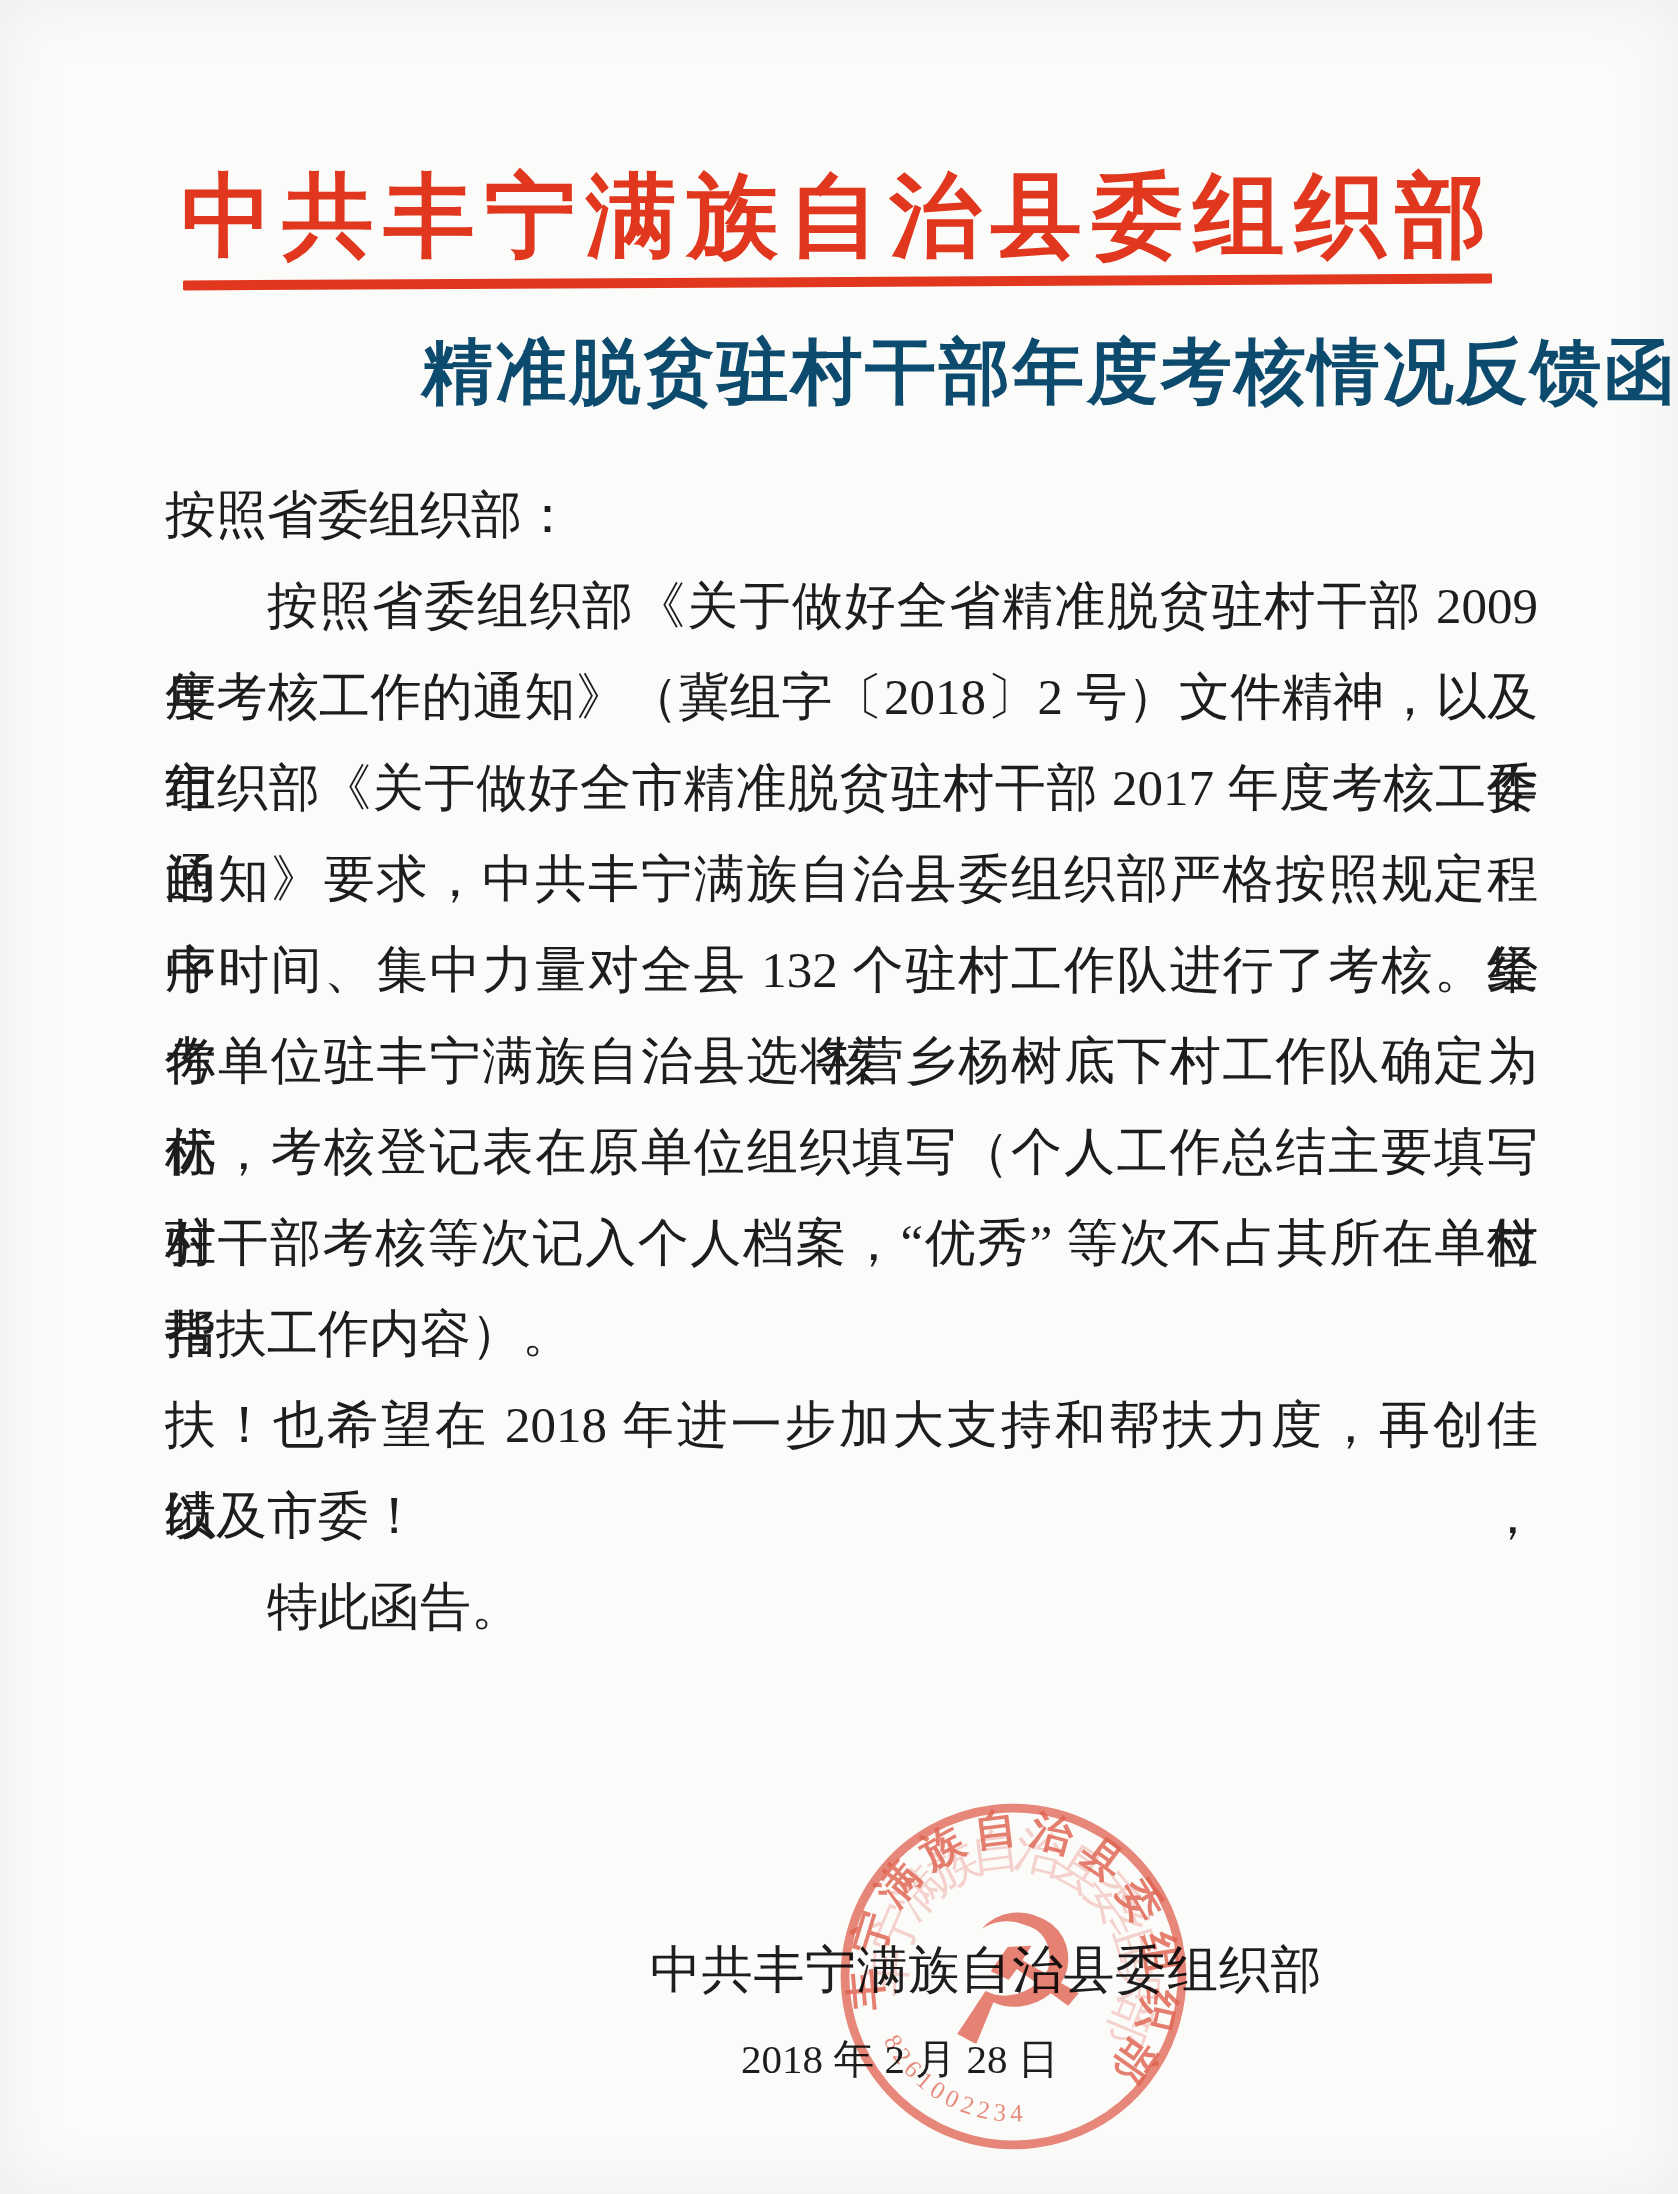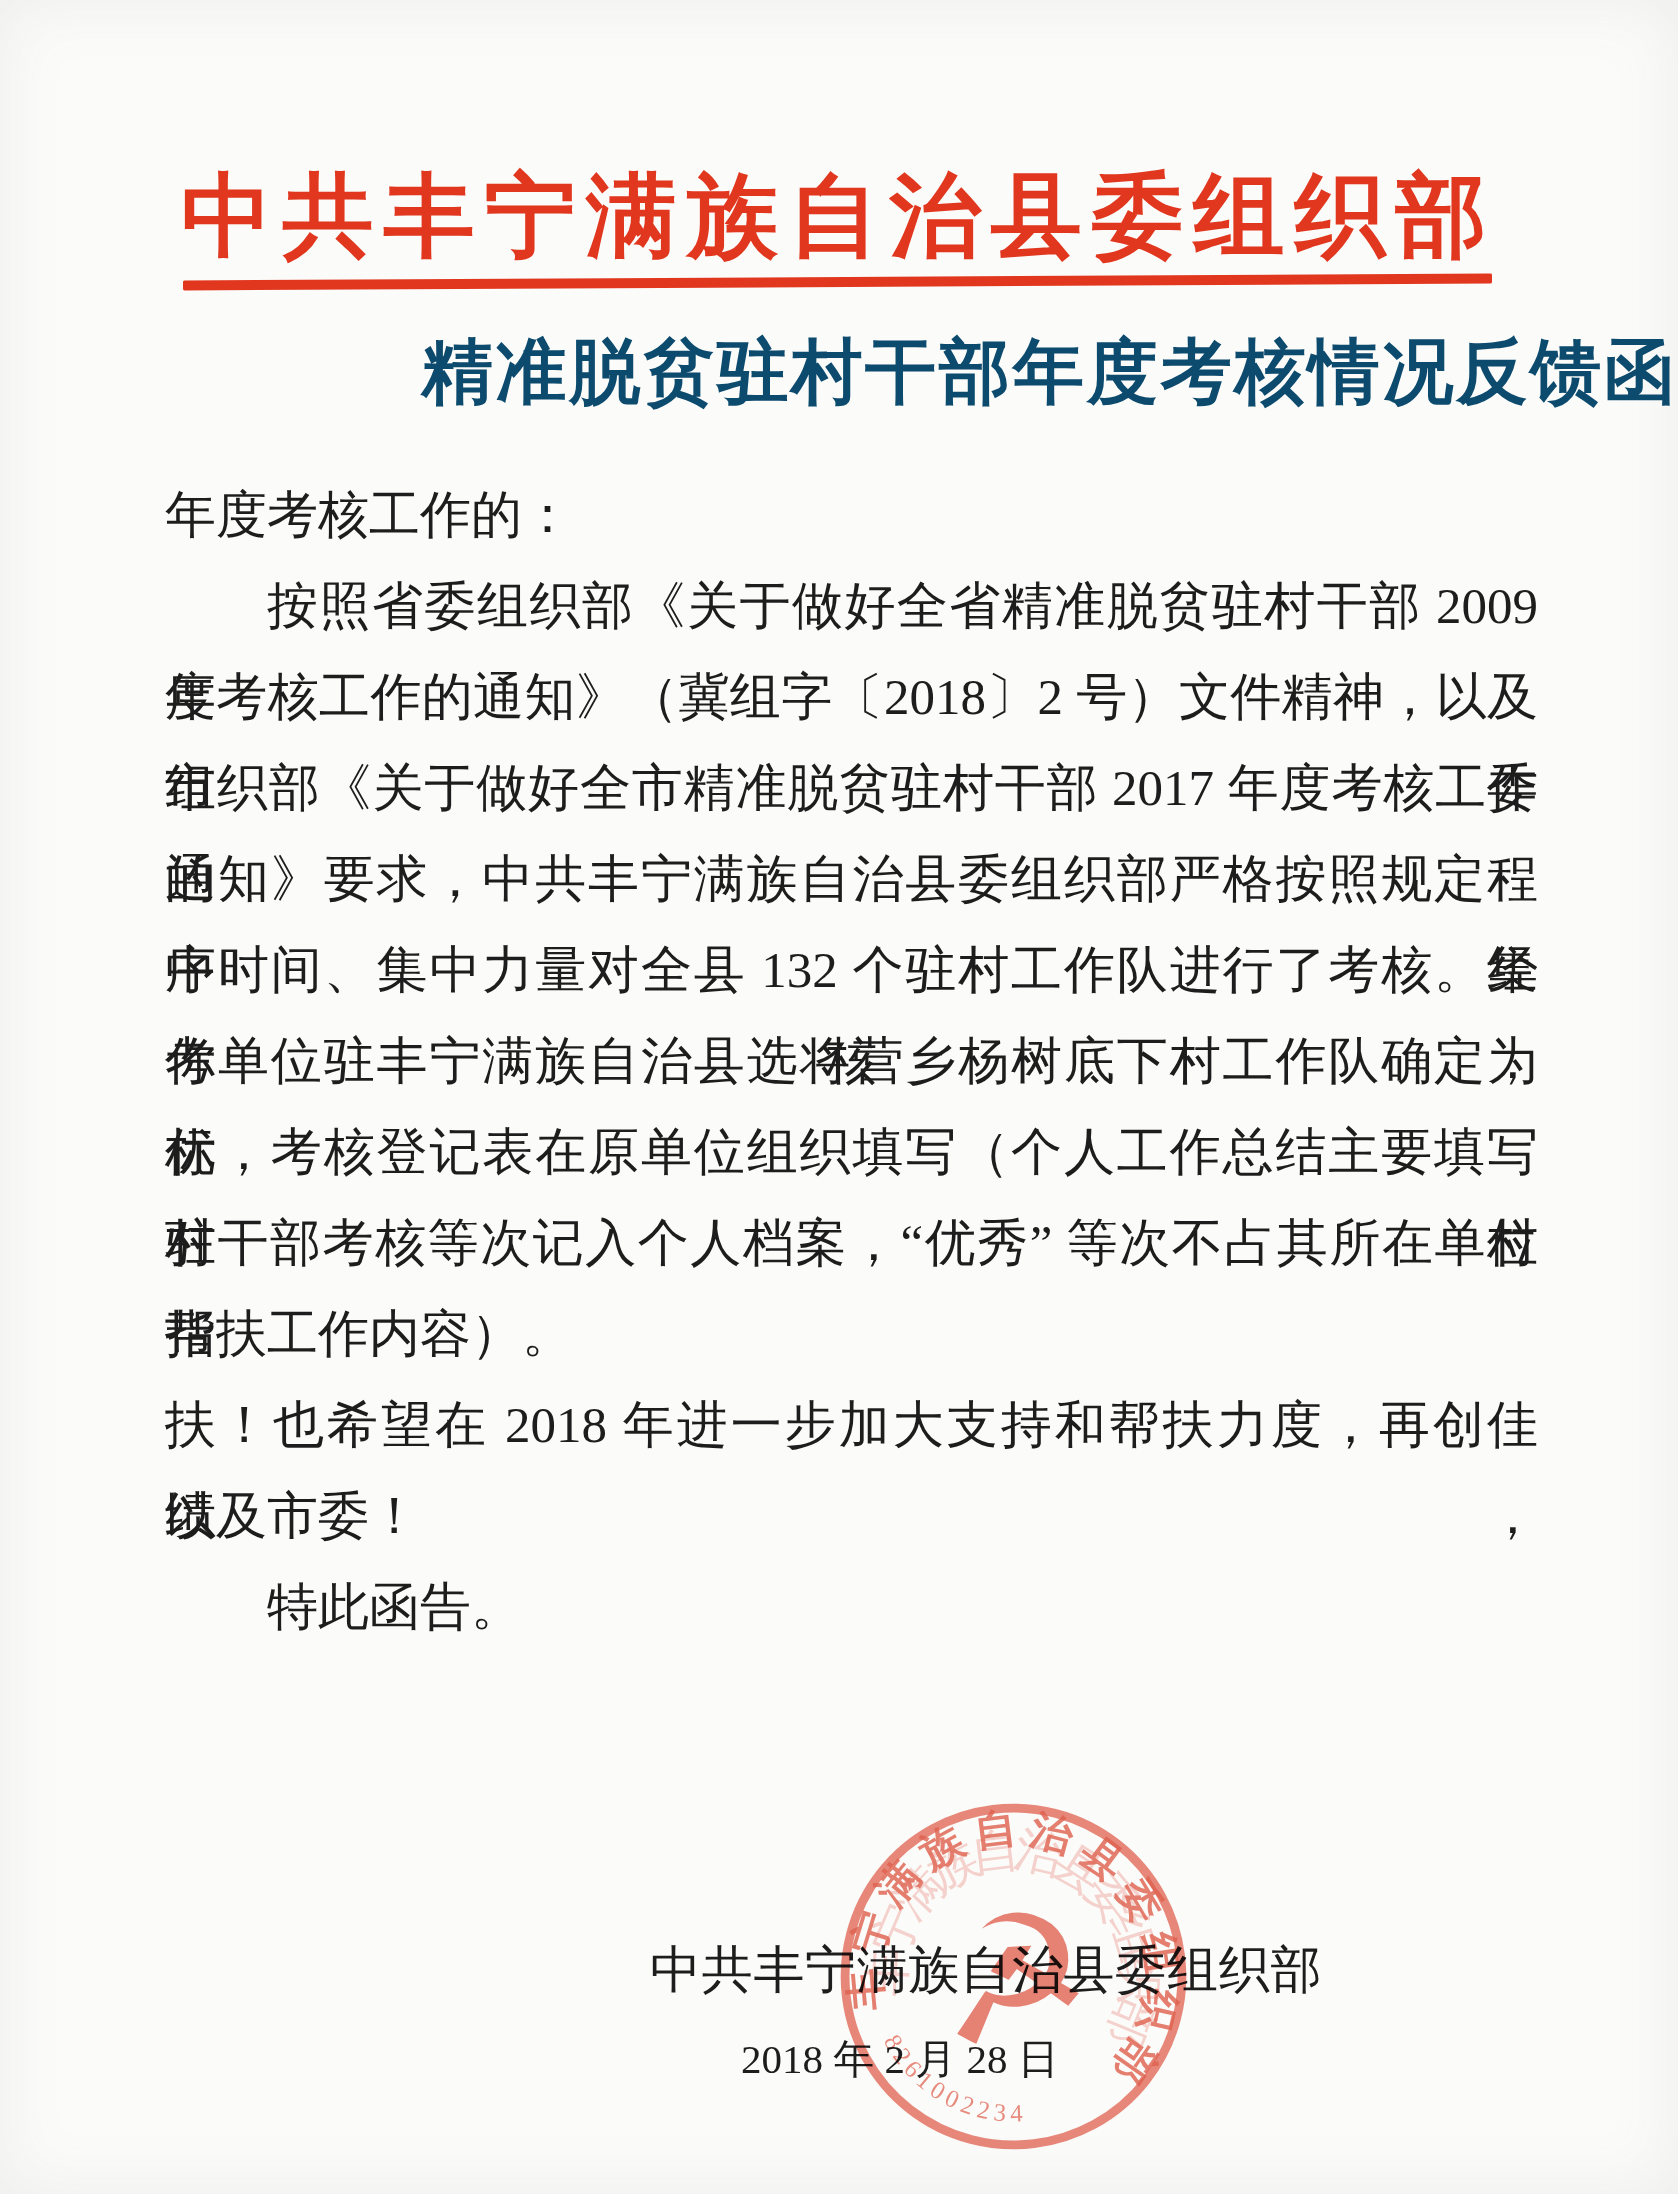--- a/index.html
+++ b/index.html
@@ -110,21 +110,21 @@
 <div class="page">
 
   <header>
     <div class="org-name">中共丰宁满族自治县委组织部</div>
     <div class="red-rule"></div>
   </header>
 
   <h1 class="doc-title">精准脱贫驻村干部年度考核情况反馈函</h1>
 
   <main class="letter-body">
-    <div class="line salutation">年度考核工作的：</div>
+    <div class="line salutation">按照省委组织部：</div>
     <div class="line indent">按照省委组织部《关于做好全省精准脱贫驻村干部 2009 年</div>
     <div class="line">度考核工作的通知》（冀组字〔2018〕2 号）文件精神，以及市委</div>
     <div class="line">组织部《关于做好全市精准脱贫驻村干部 2017 年度考核工作的</div>
     <div class="line">通知》要求，中共丰宁满族自治县委组织部严格按照规定程序集</div>
     <div class="line">中时间、集中力量对全县 132 个驻村工作队进行了考核。经考核，</div>
     <div class="line">你单位驻丰宁满族自治县选将营乡杨树底下村工作队确定为优</div>
     <div class="line">标，考核登记表在原单位组织填写（个人工作总结主要填写驻村</div>
     <div class="line">村干部考核等次记入个人档案，“优秀” 等次不占其所在单位指</div>
     <div class="line end">帮扶工作内容）。</div>
     <div class="line">扶！也希望在 2018 年进一步加大支持和帮扶力度，再创佳绩，</div>

